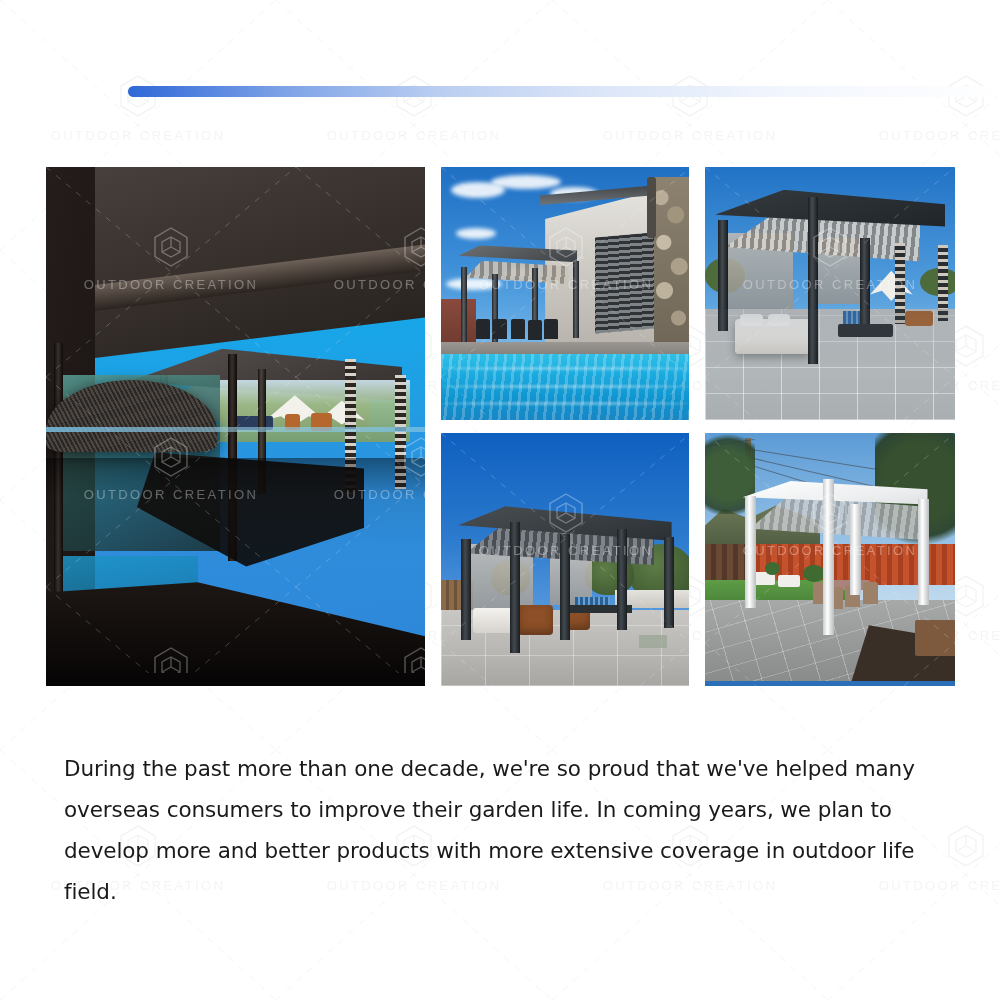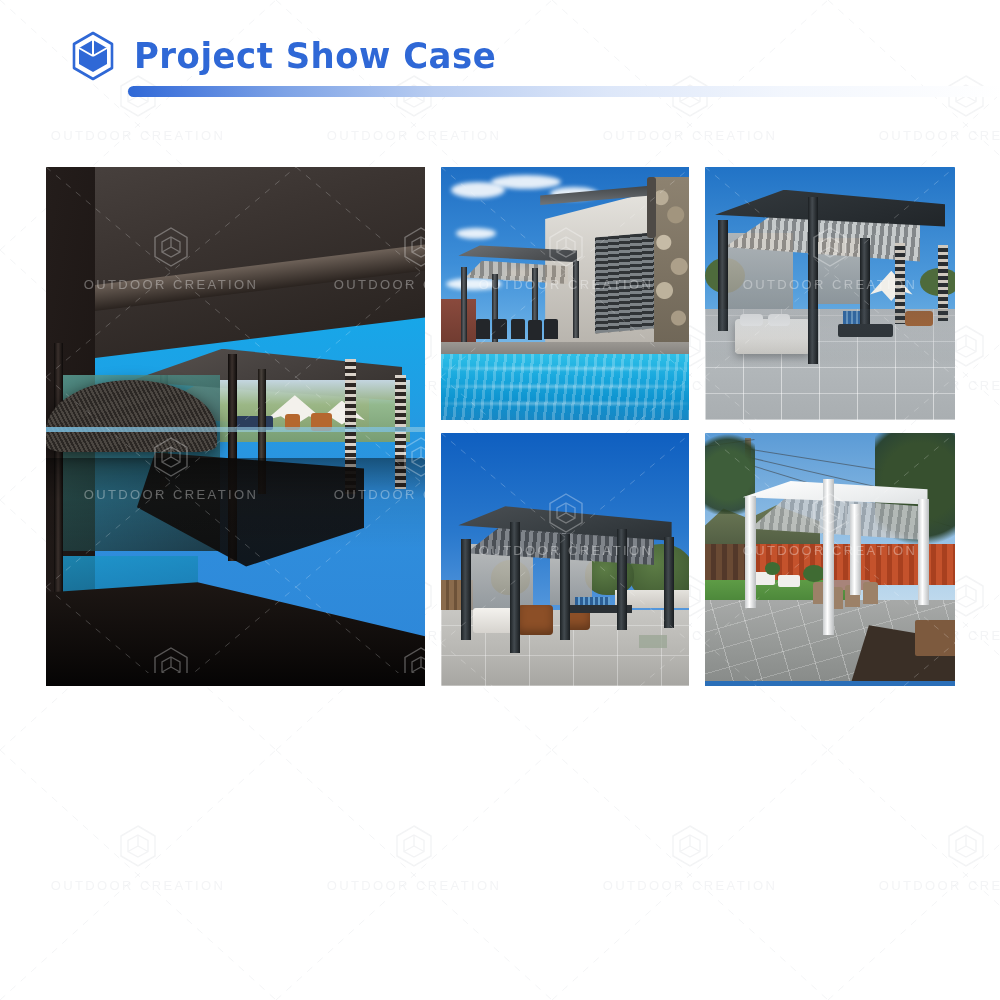--- a/index.html
+++ b/index.html
@@ -471,28 +471,20 @@
           <path d="M0,-11 L10,-5.5 L10,5.5 L0,11 L-10,5.5 L-10,-5.5 Z" fill="none" stroke="#c2c6cd" stroke-width="1.4"></path>
           <path d="M0,-11 L0,0 M0,0 L10,5.5 M0,0 L-10,5.5" stroke="#c2c6cd" stroke-width="1.4" fill="none"></path>
         </g>
         <text class="wm-text" x="138" y="140" text-anchor="middle" font-size="13" letter-spacing="2.4" fill="#cfd3d9" opacity=".5">OUTDOOR  CREATION</text>
       </pattern>
     </defs>
     <rect width="1000" height="1000" fill="url(#wmPage)"></rect>
   </svg>
 
   <div class="header">
-    <div class="header-row">
-      <svg class="brand-icon" viewBox="0 0 46 50" aria-hidden="true">
-        <path d="M23,2 L42,13 L42,37 L23,48 L4,37 L4,13 Z" fill="none" stroke="#2f68d6" stroke-width="2.6" stroke-linejoin="round"></path>
-        <path d="M23,9 L37,17 L37,33 L23,41 L9,33 L9,17 Z" fill="#2f68d6"></path>
-        <path d="M23,9 L23,25 M23,25 L37,17 M23,25 L9,17" stroke="#ffffff" stroke-width="2" fill="none" stroke-linejoin="round"></path>
-      </svg>
-      <div class="header-title">Project Show Case</div>
-    </div>
     <div class="header-rule"></div>
   </div>
 
   <div class="gallery">
 
     <div class="cell big">
       <div class="shot">
         <div class="p1-sky"></div>
 
         <div class="p1-pergola">
@@ -696,14 +688,15 @@
         <div class="p5-planter" style="left:84%;top:74%;width:18%;height:14%;background:#7d5a3e;"></div>
         <div class="p5-bluebar"></div>
       </div>
       <svg class="wm-layer" viewBox="0 0 250 253" preserveAspectRatio="none" aria-hidden="true">
         <rect width="250" height="253" fill="url(#wm1)"></rect>
       </svg>
     </div>
 
   </div>
 
+  <p class="description">During the past more than one decade, we're so proud that we've helped many overseas consumers to improve their garden life. In coming years, we plan to develop more and better products with more extensive coverage in outdoor life field.</p>
 
 </div>
 
 </body></html>

